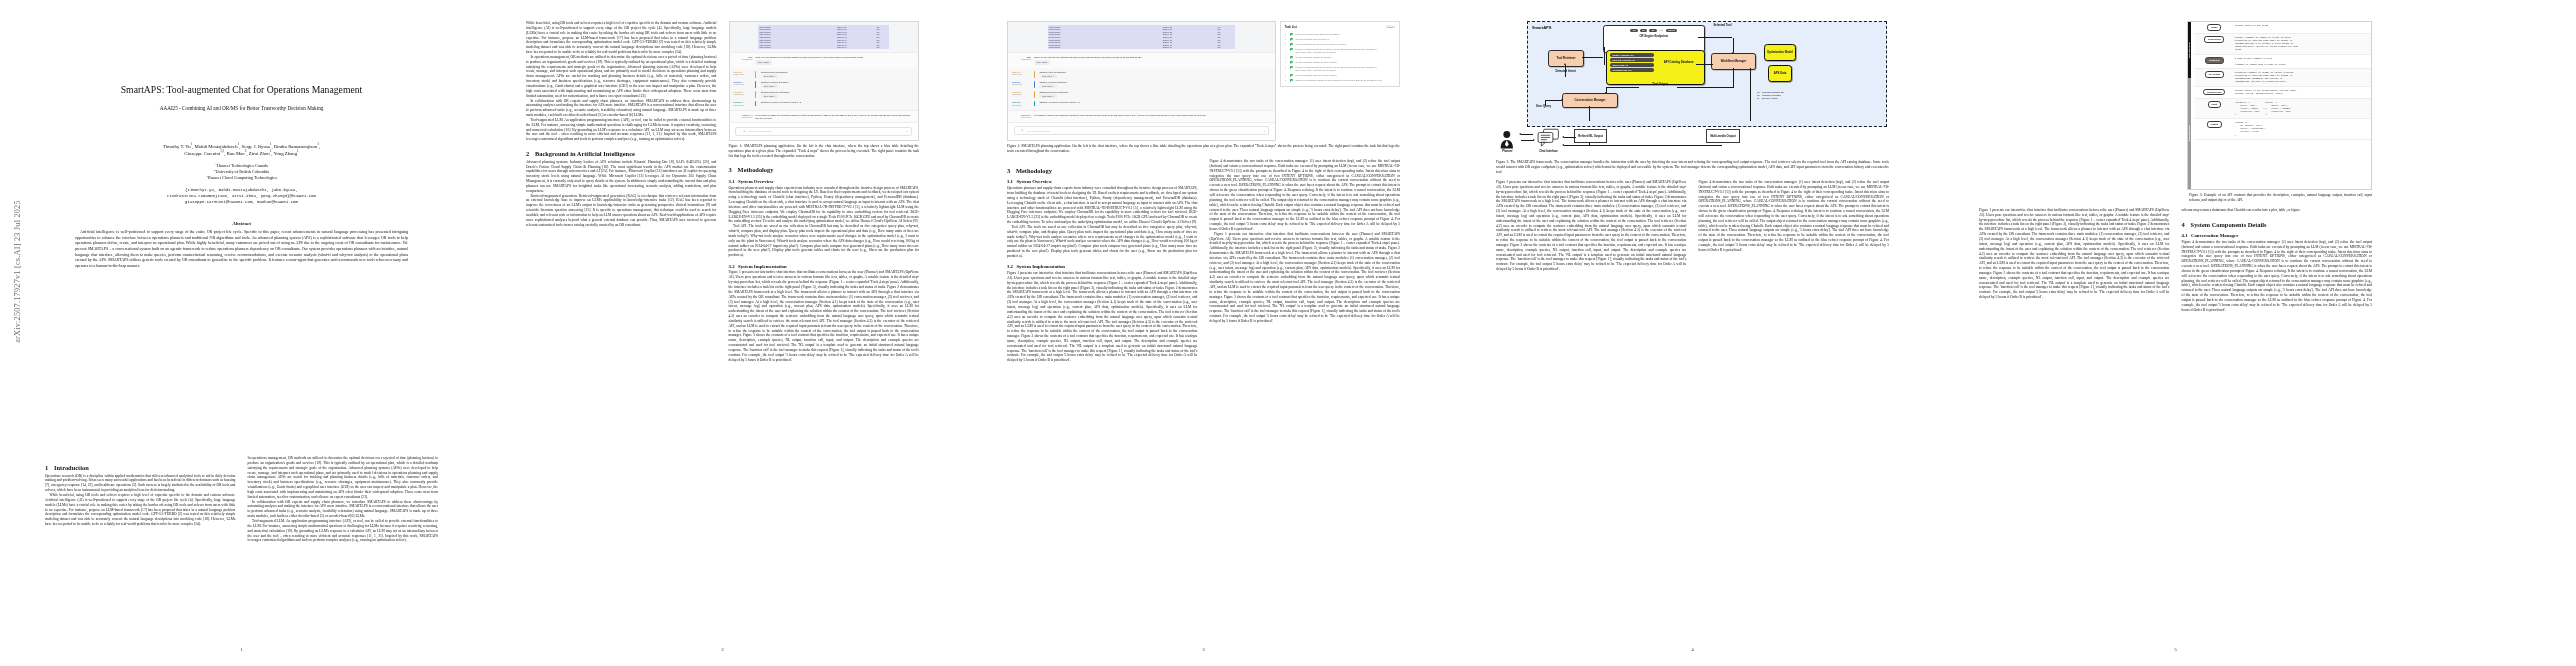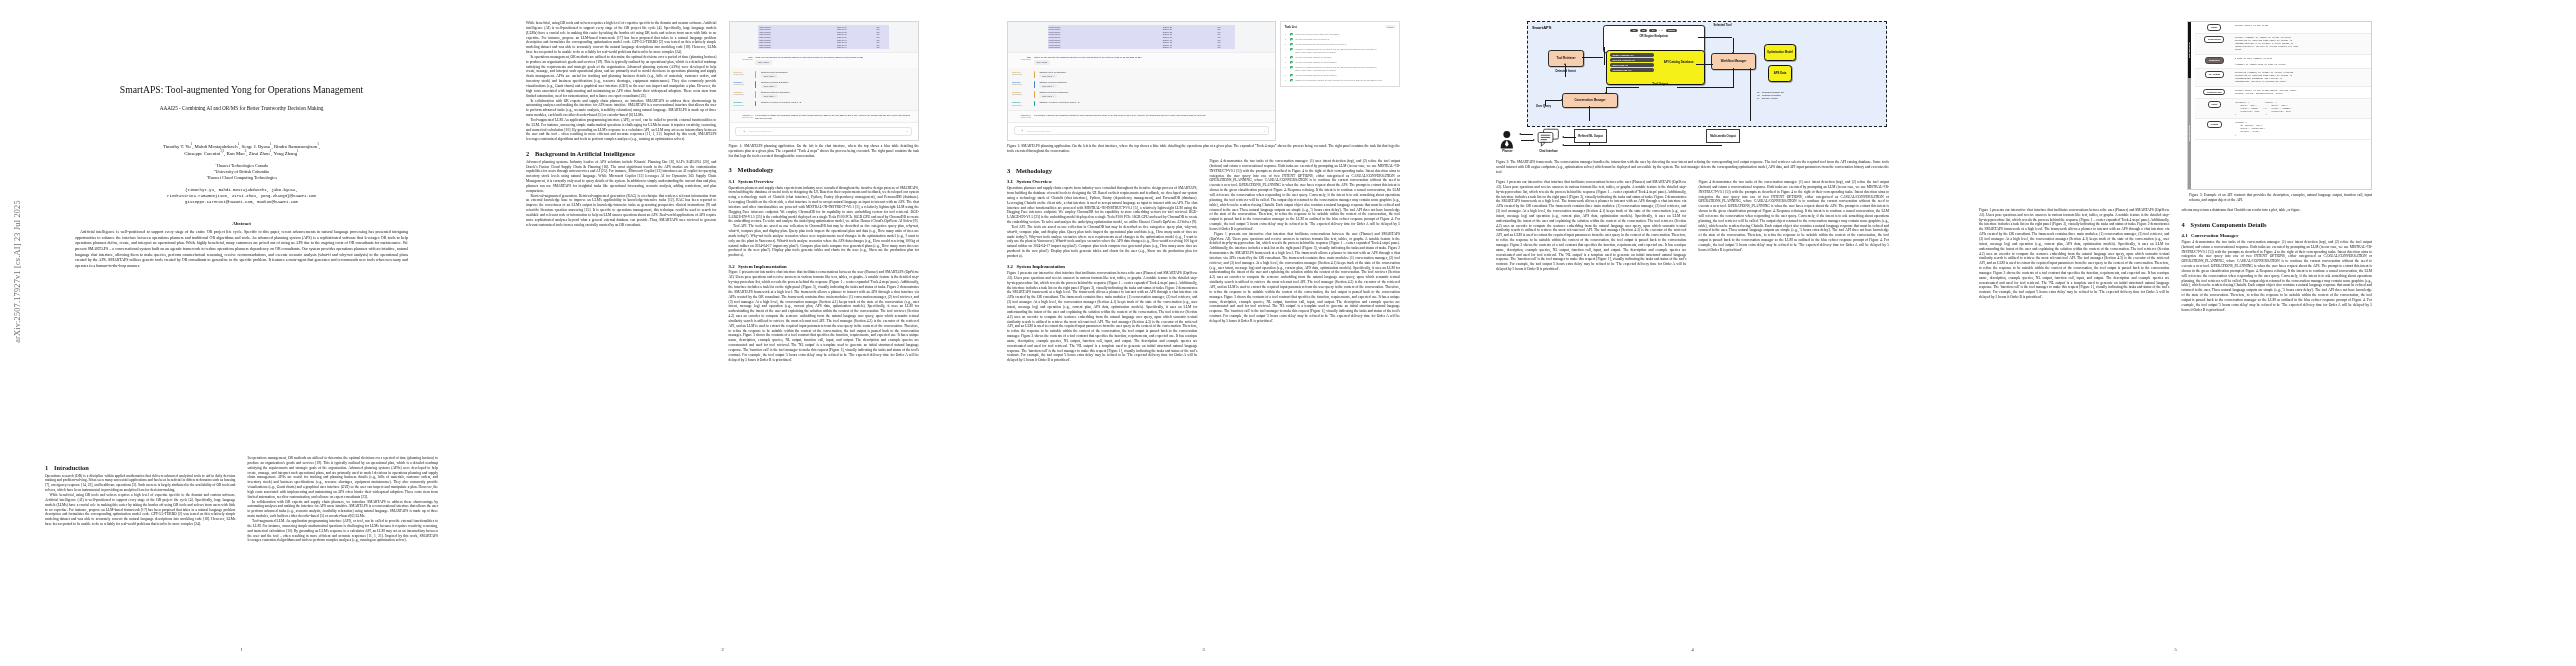--- a/index.html
+++ b/index.html
@@ -415,21 +415,21 @@
   }
 </style>
 </head>
 <body>
 
 <div id="stage">
 
   <div class="arxiv-stamp">arXiv:2507.17927v1  [cs.AI]  23 Jul 2025</div>
 
   <div class="page pg1">
-    <div class="title">SmartAPS: Tool-augmented Yong for Operations Management</div>
+    <div class="title">SmartAPS: Tool-augmented Chat for Operations Management</div>
     <div class="subtitle">AAAI25 - Combining AI and OR/MS for Better Trustworthy Decision Making</div>
 
     <div class="authors">
       <div>Timothy T. Yu<sup>1</sup>, Mahdi Mostajabdaveh<sup>1</sup>, Serge J. Byusa<sup>1</sup>, Rindra Ramamonjison<sup>1</sup>,</div>
       <div>Giuseppe Carenini<sup>1,2</sup>, Kun Mao<sup>3</sup>, Zirui Zhou<sup>1</sup>, Yong Zhang<sup>1</sup></div>
     </div>
 
     <div class="affils">
       <div><sup>1</sup>Huawei Technologies Canada</div>
       <div><sup>2</sup>University of British Columbia</div>

